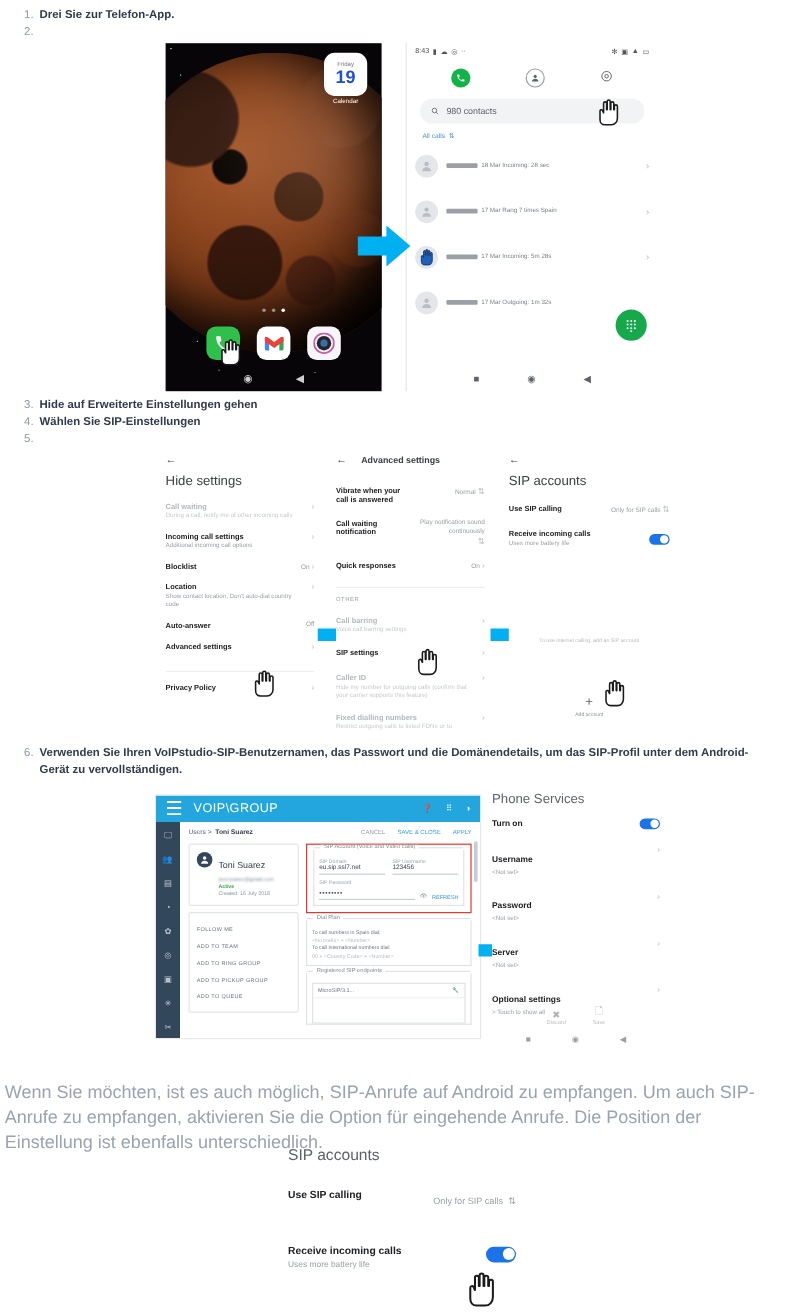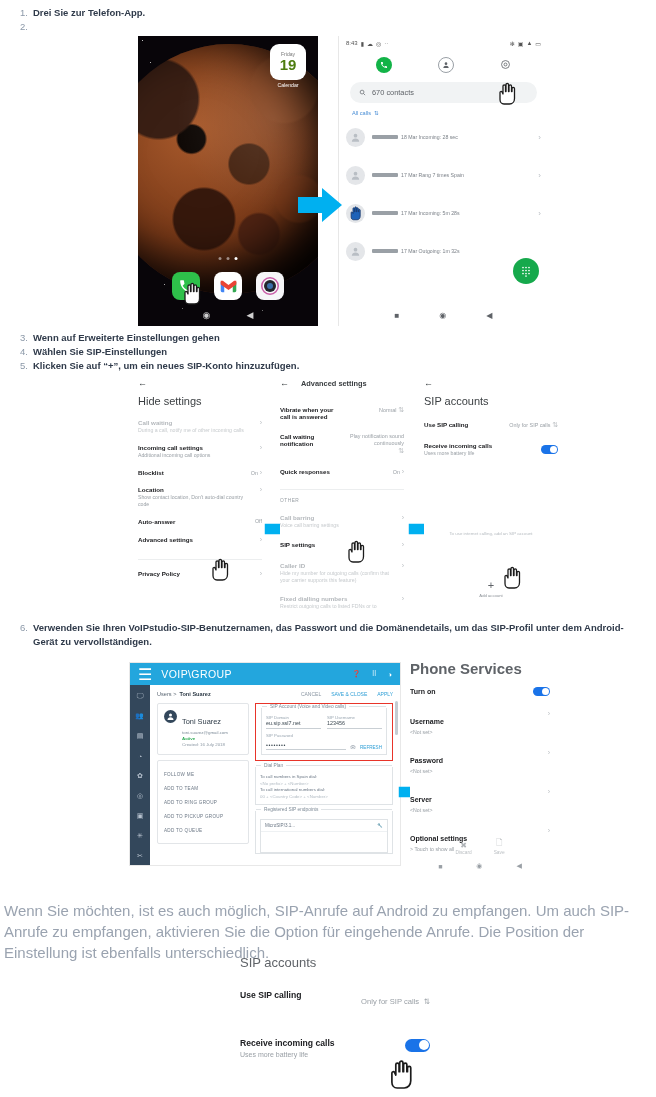--- a/index.html
+++ b/index.html
@@ -41,21 +41,21 @@
      content:""; position:absolute; width:1px; height:1px; background:#cfcfcf; border-radius:50%;
      box-shadow: 8px 22px 0 #bbb, 26px 64px 0 #999, 14px 130px 0 #aaa, 6px 196px 0 #888,
                  22px 244px 0 #b0b0b0, 150px 16px 0 #9a9a9a, 168px 210px 0 #888,
                  40px 268px 0 #777, 120px 270px 0 #777;
      left:4px; top:4px;
   }
   .cal-widget { position:absolute; right:12px; top:8px; width:36px; text-align:center; }
   .cal-card { width:36px; height:36px; background:#fff; border-radius:9px; display:flex;
       flex-direction:column; align-items:center; justify-content:center; }
   .cal-card .d { font-size:5px; color:#777; line-height:6px; }
-  .cal-card .n { font-size:15px; color:#4d7c0f; font-weight:bold; line-height:16px; }
+  .cal-card .n { font-size:15px; color:#1d4ed8; font-weight:bold; line-height:16px; }
   .cal-lbl { font-size:5.2px; color:#fff; margin-top:2px; }
   .dots { position:absolute; left:50%; transform:translateX(-50%); bottom:66px; display:flex; gap:5px;}
   .dots i { width:3px; height:3px; border-radius:50%; background:#a08d86; display:block;}
   .dots i.on { background:#fff; }
   .dock { position:absolute; left:0; right:0; bottom:26px; display:flex; justify-content:center; gap:14px;}
   .appicon { width:28px; height:28px; border-radius:8px; display:flex; align-items:center;
       justify-content:center; }
   .ic-phone { background:#2ec04a; }
   .ic-gmail { background:#ffffff; }
   .ic-photos { background:#f6f6f8; }
@@ -166,21 +166,21 @@
   .refresh { font-size:4.6px; color:#2f9fd6; }
   .plan { font-size:4.4px; color:#6b7785; line-height:6.5px; }
   .plan .mono { color:#b3bcc4; }
   .endp { border:1px solid #dfe3e6; height:34px; margin-top:1px; }
   .endp .er { display:flex; align-items:center; justify-content:space-between;
      border-bottom:1px solid #eef1f3; padding:3px 4px; font-size:4.6px; color:#6b7785; }
   .vscroll { position:absolute; right:2px; top:16px; width:3px; height:34px; background:#c5ccd2;
      border-radius:2px; }
 
   .ph3 { position:absolute; left:280px; top:-3px; width:140px; height:212px; background:#fff; }
-  .ph3 h3 { margin:0 0 10px 0; font-weight:700; font-size:15px; color:#5f6368; }
+  .ph3 h3 { margin:0 0 10px 0; font-weight:400; font-size:11px; color:#5f6368; }
   .ph3bot { position:absolute; left:0; right:0; bottom:2px; }
   .ds-row { display:flex; justify-content:center; gap:22px; font-size:4.8px; color:#bcc0c4;
      align-items:flex-end; }
   .ds-row .it { text-align:center; }
   .ds-row .gl { font-size:8px; display:block; color:#b0b4b8; }
   .navbar3 { display:flex; align-items:center; justify-content:center; gap:34px; margin-top:7px;
      color:#9aa0a6; font-size:7px; }
 
   
   .fig4 { position:absolute; left:240px; top:955px; width:190px; height:130px; }
@@ -298,21 +298,21 @@
             <circle cx="12" cy="12" r="8.6"></circle>
         </svg>
       </span>
     </div>
 
     <div class="searchbar">
       <svg width="7" height="7" viewBox="0 0 24 24" fill="none" stroke="#5f6368" stroke-width="2.4">
           <circle cx="10.5" cy="10.5" r="6.5"></circle>
           <path d="M15.5 15.5 21 21"></path>
         </svg>
-      <span>670 contacts</span>
+      <span>980 contacts</span>
     </div>
 
     <div class="allcalls">
       <span>All calls</span>
       <span>⇅</span>
     </div>
 
     <div class="calllist">
       <div class="callrow">
         <span class="avatar">
@@ -413,29 +413,28 @@
     <svg width="44" height="34" viewBox="0 0 44 34">
         <path d="M0 9h24V0l20 17-20 17v-9H0z" fill="#00b0f0"></path>
       </svg>
   </div>
 </div>
 
 <div class="block2">
   <ol class="steps">
     <li class="step">
       <span class="num">3.</span>
-      <span class="txt">Wenn auf Erweiterte Einstellungen gehen</span>
+      <span class="txt">Hide auf Erweiterte Einstellungen gehen</span>
     </li>
     <li class="step">
       <span class="num">4.</span>
       <span class="txt">Wählen Sie SIP-Einstellungen</span>
     </li>
     <li class="step">
       <span class="num">5.</span>
-      <span class="txt">Klicken Sie auf “+”, um ein neues SIP-Konto hinzuzufügen.</span>
     </li>
   </ol>
 </div>
 
 <div class="fig2">
 
   <div class="pane" style="left:0; width:124px;">
     <div class="back">←</div>
     <h3 style="font-size:11px; color:#3c4043; margin:7px 0 12px 0;">Hide settings</h3>
 

